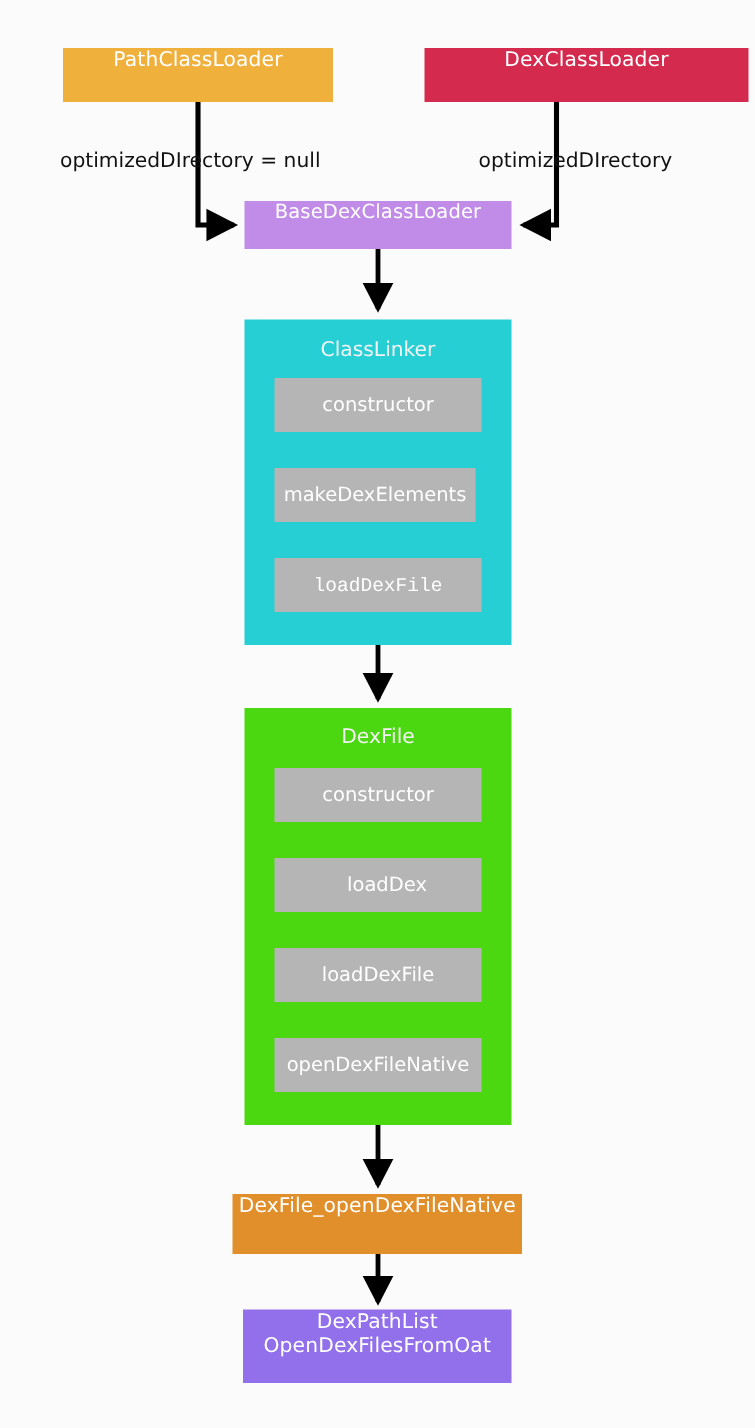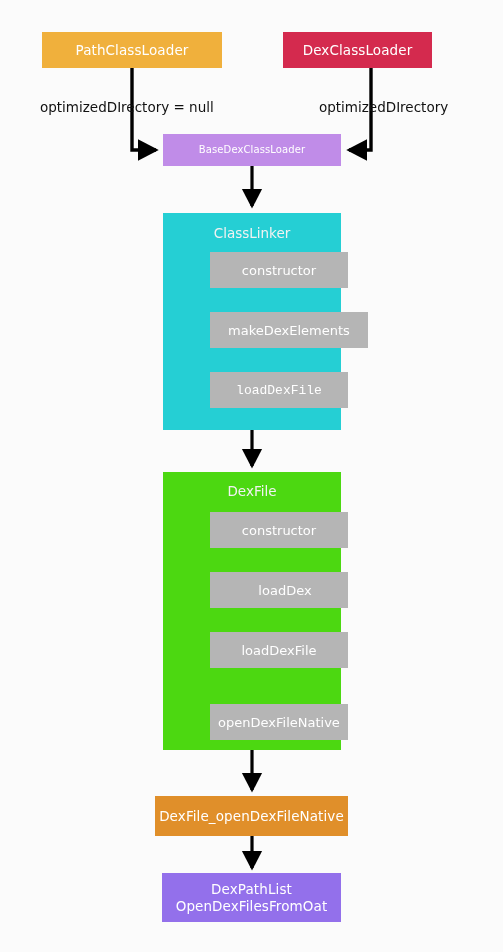--- a/index.html
+++ b/index.html
@@ -15,33 +15,32 @@
   }
   #canvas {
     position: relative;
     width: 503px;
     height: 952px;
   }
   .node {
     position: absolute;
     box-sizing: border-box;
     display: flex;
-    align-items: center;
     justify-content: center;
     text-align: center;
     color: #ffffff;
     line-height: 1.22;
     white-space: pre-line;
     letter-spacing: 0.1px;
   }
   .top-node {
     font-size: 13.5px;
   }
   .base-node {
-    font-size: 10px;
+    font-size: 13px;
   }
   .group {
     position: absolute;
     box-sizing: border-box;
   }
   .group-title {
     position: absolute;
     left: 0;
     right: 0;
     text-align: center;
@@ -50,21 +49,20 @@
   }
   .inner-node {
     position: absolute;
     box-sizing: border-box;
     display: flex;
     align-items: center;
     justify-content: center;
     color: #ffffff;
     font-size: 13px;
     background: #b5b5b5;
-    margin-left: 27px;
   }
   .edge-label {
     position: absolute;
     font-size: 13.5px;
     color: #111111;
     white-space: nowrap;
   }
   svg.arrows {
     position: absolute;
     left: 0;
@@ -103,40 +101,40 @@
 
     <path d="M252,750 L252,790" fill="none" stroke="#000000" stroke-width="3.2" marker-end="url(#ah)"></path>
 
     <path d="M252,836 L252,868" fill="none" stroke="#000000" stroke-width="3.2" marker-end="url(#ah)"></path>
   </svg>
 
   <div class="node top-node" style="left:42px; top:32px; width:180px; height:36px; background:#f0b03c;">
     <span>PathClassLoader</span>
   </div>
 
-  <div class="node top-node" style="left:283px; top:32px; width:149px; height:36px; background:#d42a4e;">
+  <div class="node top-node" style="left:283px; top:32px; width:216px; height:36px; background:#d42a4e;">
     <span>DexClassLoader</span>
   </div>
 
   <div class="edge-label" style="left:319px; top:99px;">optimizedDIrectory</div>
 
   <div class="edge-label" style="left:40px; top:99px;">optimizedDIrectory = null</div>
 
   <div class="node base-node" style="left:163px; top:134px; width:178px; height:32px; background:#c08ce8;">
     <span>BaseDexClassLoader</span>
   </div>
 
   <div class="group" style="left:163px; top:213px; width:178px; height:217px; background:#25cfd4;">
     <div class="group-title" style="top:12px;">ClassLinker</div>
 
     <div class="inner-node" style="left:20px; top:39px; width:138px; height:36px;">
       <span>constructor</span>
     </div>
 
-    <div class="inner-node" style="left:20px; top:99px; width:158px; height:36px;">
+    <div class="inner-node" style="left:20px; top:99px; width:134px; height:36px;">
       <span>makeDexElements</span>
     </div>
 
     <div class="inner-node" style="left:20px; top:159px; width:138px; height:36px;font-family:Liberation Mono, monospace;">
       <span>loadDexFile</span>
     </div>
   </div>
 
   <div class="group" style="left:163px; top:472px; width:178px; height:278px; background:#4cd811;">
     <div class="group-title" style="top:11px;">DexFile</div>
@@ -146,21 +144,21 @@
     </div>
 
     <div class="inner-node" style="left:20px; top:100px; width:138px; height:36px;padding-left:12px;">
       <span>loadDex</span>
     </div>
 
     <div class="inner-node" style="left:20px; top:160px; width:138px; height:36px;">
       <span>loadDexFile</span>
     </div>
 
-    <div class="inner-node" style="left:20px; top:232px; width:138px; height:36px;">
+    <div class="inner-node" style="left:20px; top:220px; width:138px; height:36px;">
       <span>openDexFileNative</span>
     </div>
   </div>
 
   <div class="node" style="left:155px; top:796px; width:193px; height:40px; background:#e08f2a; font-size:13.5px;">
     <span>DexFile_openDexFileNative</span>
   </div>
 
   <div class="node" style="left:162px; top:873px; width:179px; height:49px; background:#9370eb; font-size:13.5px;">
     <span>DexPathList

